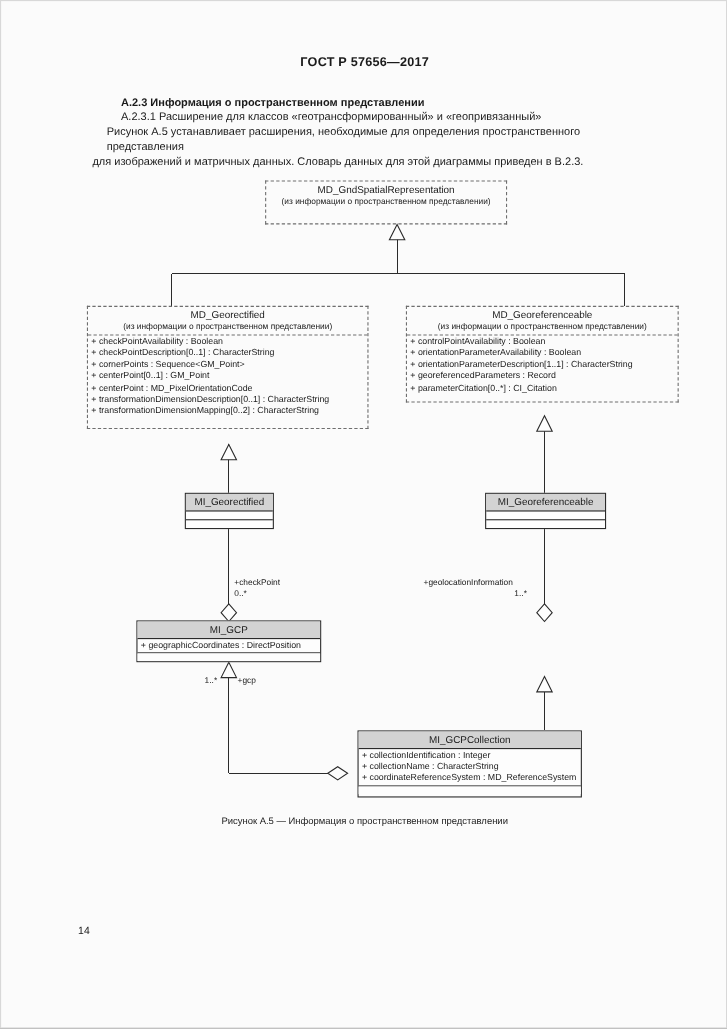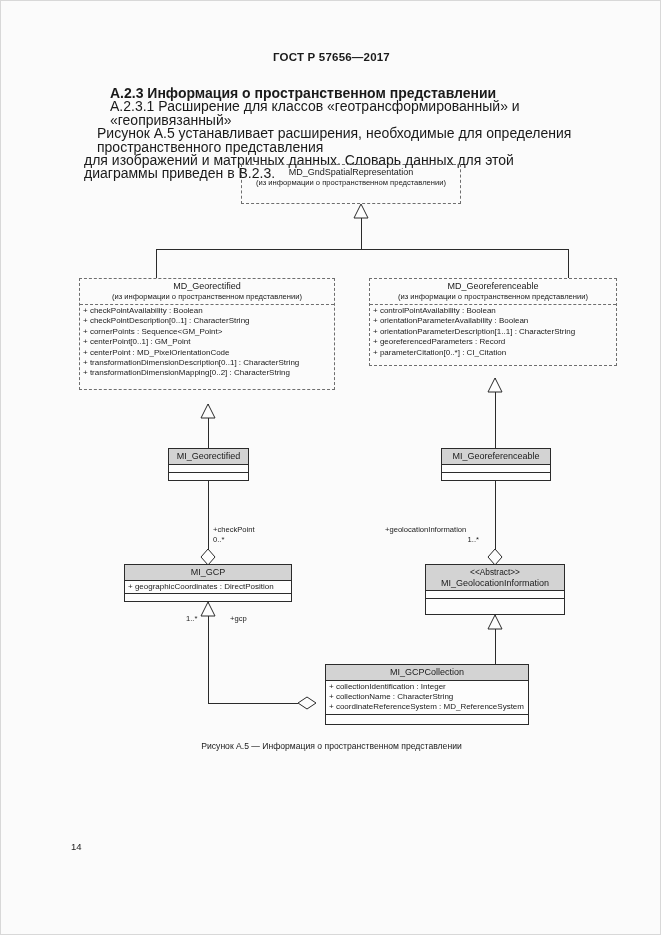--- a/index.html
+++ b/index.html
@@ -26,21 +26,21 @@
     text-align: center;
     font-size: 11.5px;
     font-weight: bold;
     letter-spacing: 0.2px;
   }
   .body-text {
     position: absolute;
     left: 83px;
     top: 86px;
     width: 494px;
-    font-size: 14px;
+    font-size: 10px;
     line-height: 13.4px;
   }
   .body-text .h-sub {
     font-weight: bold;
     margin-left: 26px;
   }
   .body-text .line2 {
     margin-left: 26px;
   }
   .body-text .line3 {
@@ -270,47 +270,39 @@
   <div class="uml solid grayhdr" style="left:123px; top:563px; width:168px; height:38px;">
     <div class="hdr">
       <div class="cname">MI_GCP</div>
     </div>
     <div class="attrs">
       <div class="attr">+ geographicCoordinates : DirectPosition</div>
     </div>
     <div class="ops"></div>
   </div>
 
-  <div class="uml solid grayhdr" style="left:424px; top:563px; width:140px; height:51px;">
-    <div class="hdr">
-      <div class="cstereo">&lt;&lt;Abstract&gt;&gt;</div>
-      <div class="cname">MI_GeolocationInformation</div>
-    </div>
-    <div class="empty-comp"></div>
-    <div class="empty-comp last"></div>
-  </div>
 
   <div class="uml solid grayhdr" style="left:324px; top:663px; width:204px; height:61px;">
     <div class="hdr">
       <div class="cname">MI_GCPCollection</div>
     </div>
     <div class="attrs">
       <div class="attr">+ collectionIdentification : Integer</div>
       <div class="attr">+ collectionName : CharacterString</div>
       <div class="attr">+ coordinateReferenceSystem : MD_ReferenceSystem</div>
     </div>
     <div class="ops"></div>
   </div>
 
   <div class="edge-label" style="left:212px; top:524px;">+checkPoint</div>
   <div class="edge-label" style="left:212px; top:534px;">0..*</div>
 
   <div class="edge-label" style="left:384px; top:524px;">+geolocationInformation</div>
   <div class="edge-label right" style="left:384px; top:534px; width:94px;">1..*</div>
 
   <div class="edge-label" style="left:185px; top:613px;">1..*</div>
-  <div class="edge-label" style="left:229px; top:613px;">+gcp</div>
+  <div class="edge-label" style="left:215px; top:613px;">+gcp</div>
 
   <div class="fig-caption">Рисунок А.5 — Информация о пространственном представлении</div>
 
   <div class="page-number">14</div>
 
 </div>
 
 </body></html>

